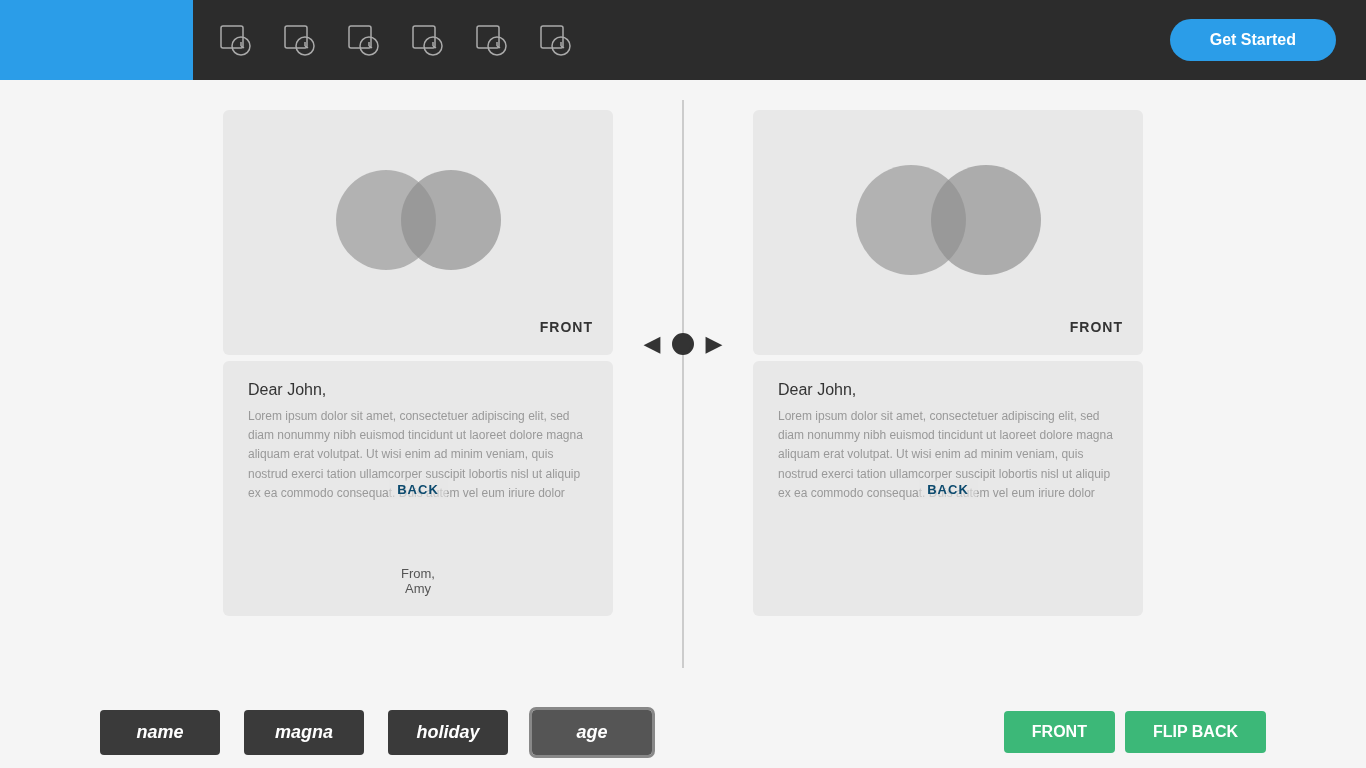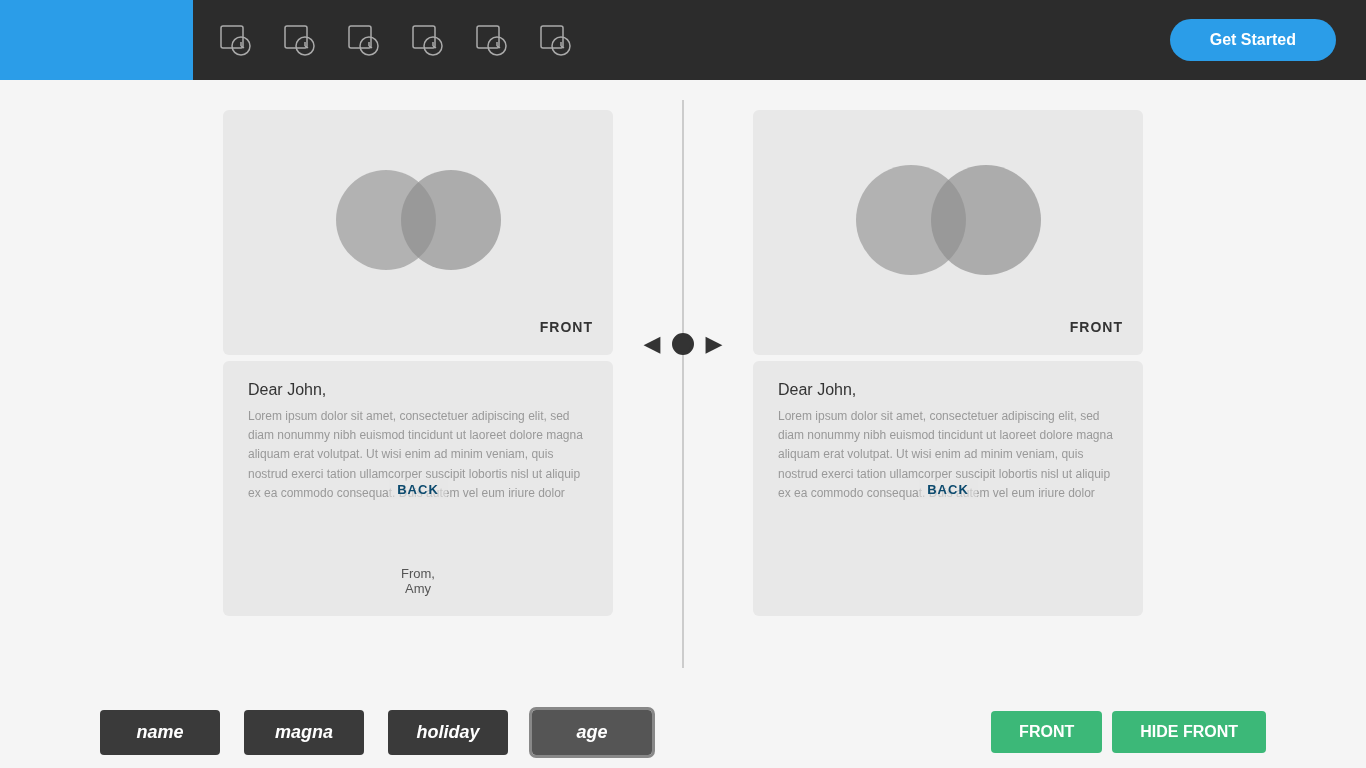--- a/index.html
+++ b/index.html
@@ -391,17 +391,17 @@
 
   <div class="bottom-bar">
     <div class="bottom-left">
       <button class="tag-btn">name</button>
       <button class="tag-btn">magna</button>
       <button class="tag-btn">holiday</button>
       <button class="tag-btn active">age</button>
     </div>
     <div class="bottom-right">
       <button class="action-btn">FRONT</button>
-      <button class="action-btn">HIDE FRONT</button>
+      <button class="action-btn">FLIP BACK</button>
     </div>
   </div>
 
 </div>
 
 </body></html>

